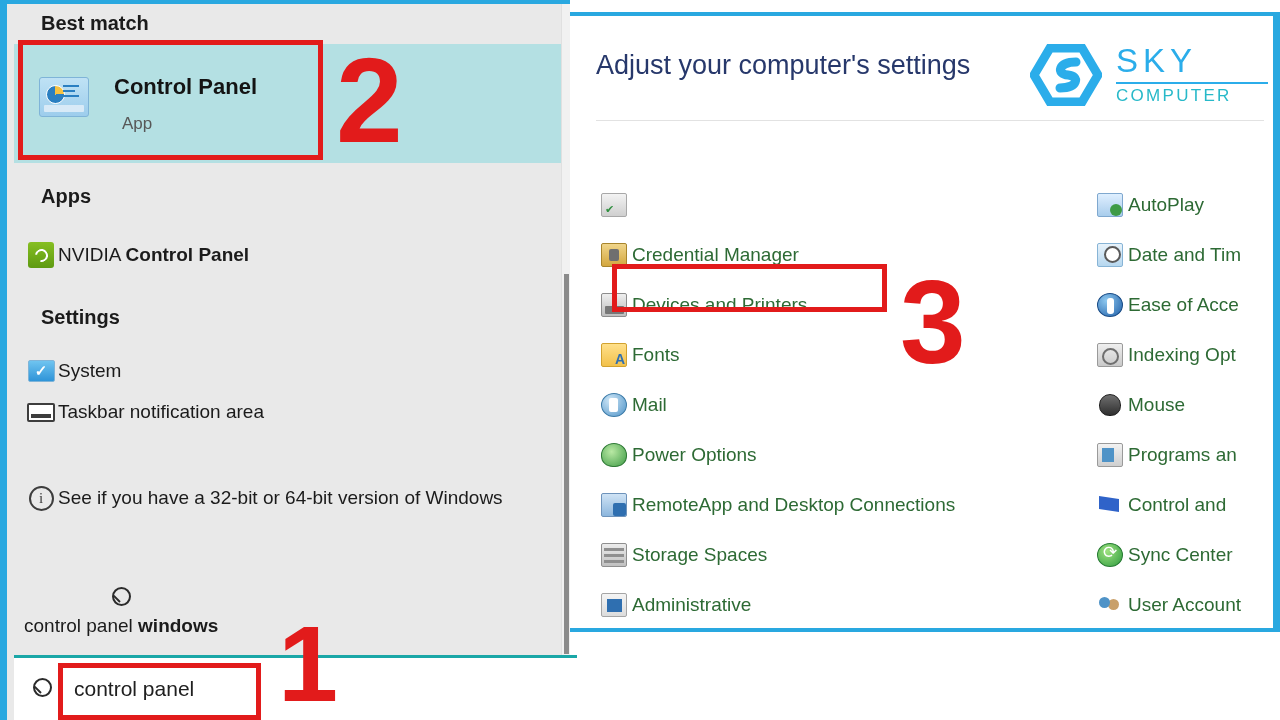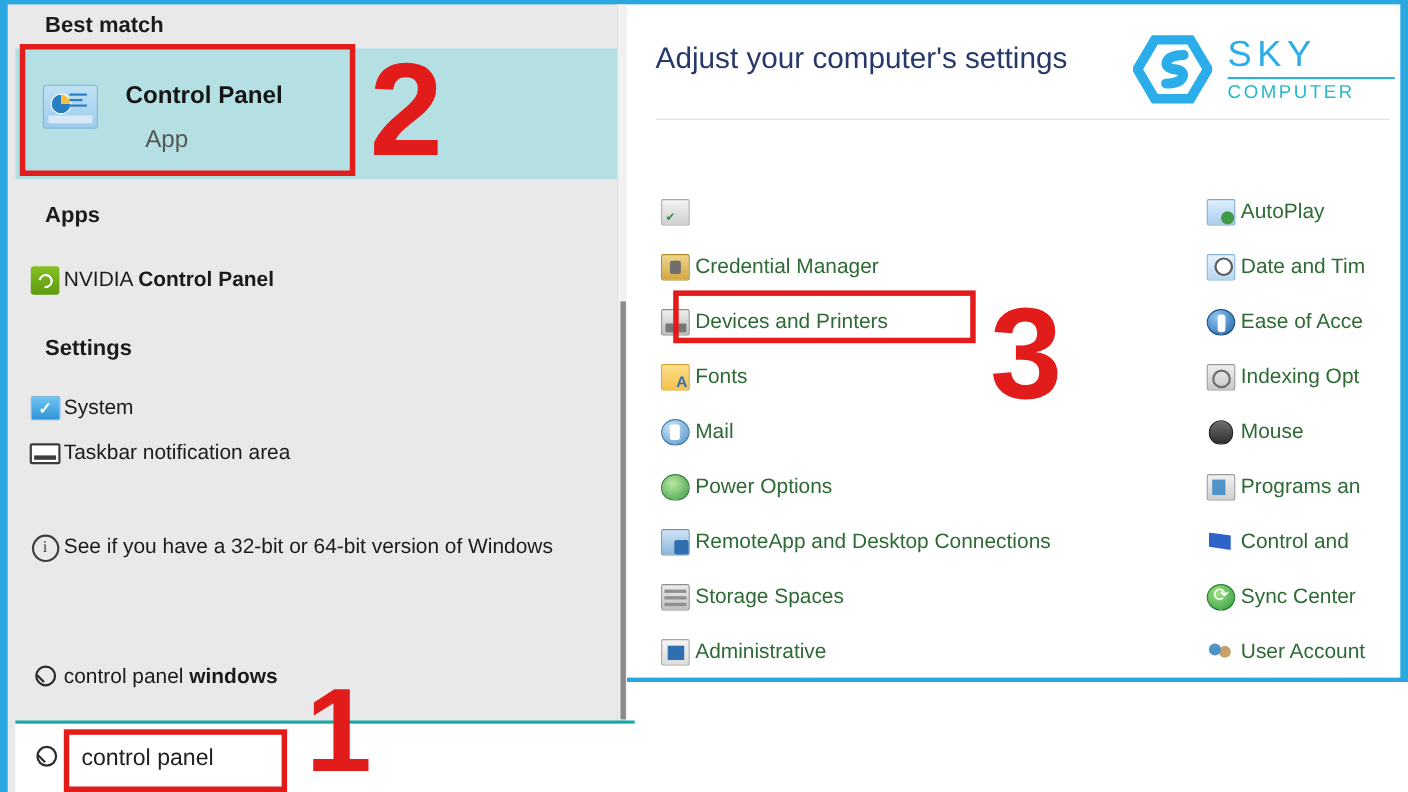--- a/index.html
+++ b/index.html
@@ -65,33 +65,33 @@
   #cp-icon .lines s { display:block; height:2px; background:#2a7fc1; margin-bottom:3px; text-decoration:none;}
   #cp-icon .lines s:nth-child(1){width:16px}
   #cp-icon .lines s:nth-child(2){width:12px}
   #cp-icon .lines s:nth-child(3){width:16px}
   #cp-icon .bar { position:absolute; left:4px; right:4px; bottom:4px; height:7px; background:#d8eaf7; border-radius:1px;}
   #cp-title {
     position: absolute; left: 100px; top: 30px;
     font-size: 22px; font-weight: bold; color: #141414;
   }
   #cp-sub {
-    position: absolute; left: 118px; top: 70px;
-    font-size: 22px; color: #575757;
+    position: absolute; left: 108px; top: 70px;
+    font-size: 17px; color: #575757;
   }
 
   .start-item { position: absolute; display:flex; align-items:center; }
   .start-item .lbl { font-size: 19px; color: #1b1b1b; }
   .start-item .lbl b { font-weight: bold; }
 
   #nvidia-row   { left: 17px; top: 238px; }
   #system-row   { left: 17px; top: 356px; }
   #taskbar-row  { left: 17px; top: 397px; }
   #bitver-row   { left: 17px; top: 479px; }
-  #suggest-row  { left: 17px; top: 601px; }
+  #suggest-row  { left: 17px; top: 577px; flex-direction: column; }
 
   .ico { width: 34px; flex: 0 0 34px; display:flex; align-items:center; justify-content:center; }
 
   #nvidia-ico {
     width: 26px; height: 26px; border-radius: 3px;
     background: linear-gradient(#86bf22,#5e9a11);
     display:flex; align-items:center; justify-content:center;
     color:#fff; font-size:11px; font-weight:bold;
   }
   #nvidia-ico .eye {
@@ -139,21 +139,21 @@
   #search-bar {
     position:absolute; left:7px; top:654px; width:563px; height:62px;
     background:#ffffff; display:flex; align-items:center;
   }
   #search-input-value {
     font-size: 21px; color: #202020; padding-left: 15px;
   }
 
   
   #cpanel {
-    position: absolute; left: 570px; top: 0;
+    position: absolute; left: 570px; top: 12px;
     width: 710px; height: 620px;
     background: #ffffff;
     border-top: 4px solid #29a8e0;
     border-right: 7px solid #29a8e0;
     border-bottom: 4px solid #29a8e0;
     overflow: hidden;
   }
   #cp-header {
     position:absolute; left: 26px; top: 34px;
     font-size: 27px; color: #27386b;

